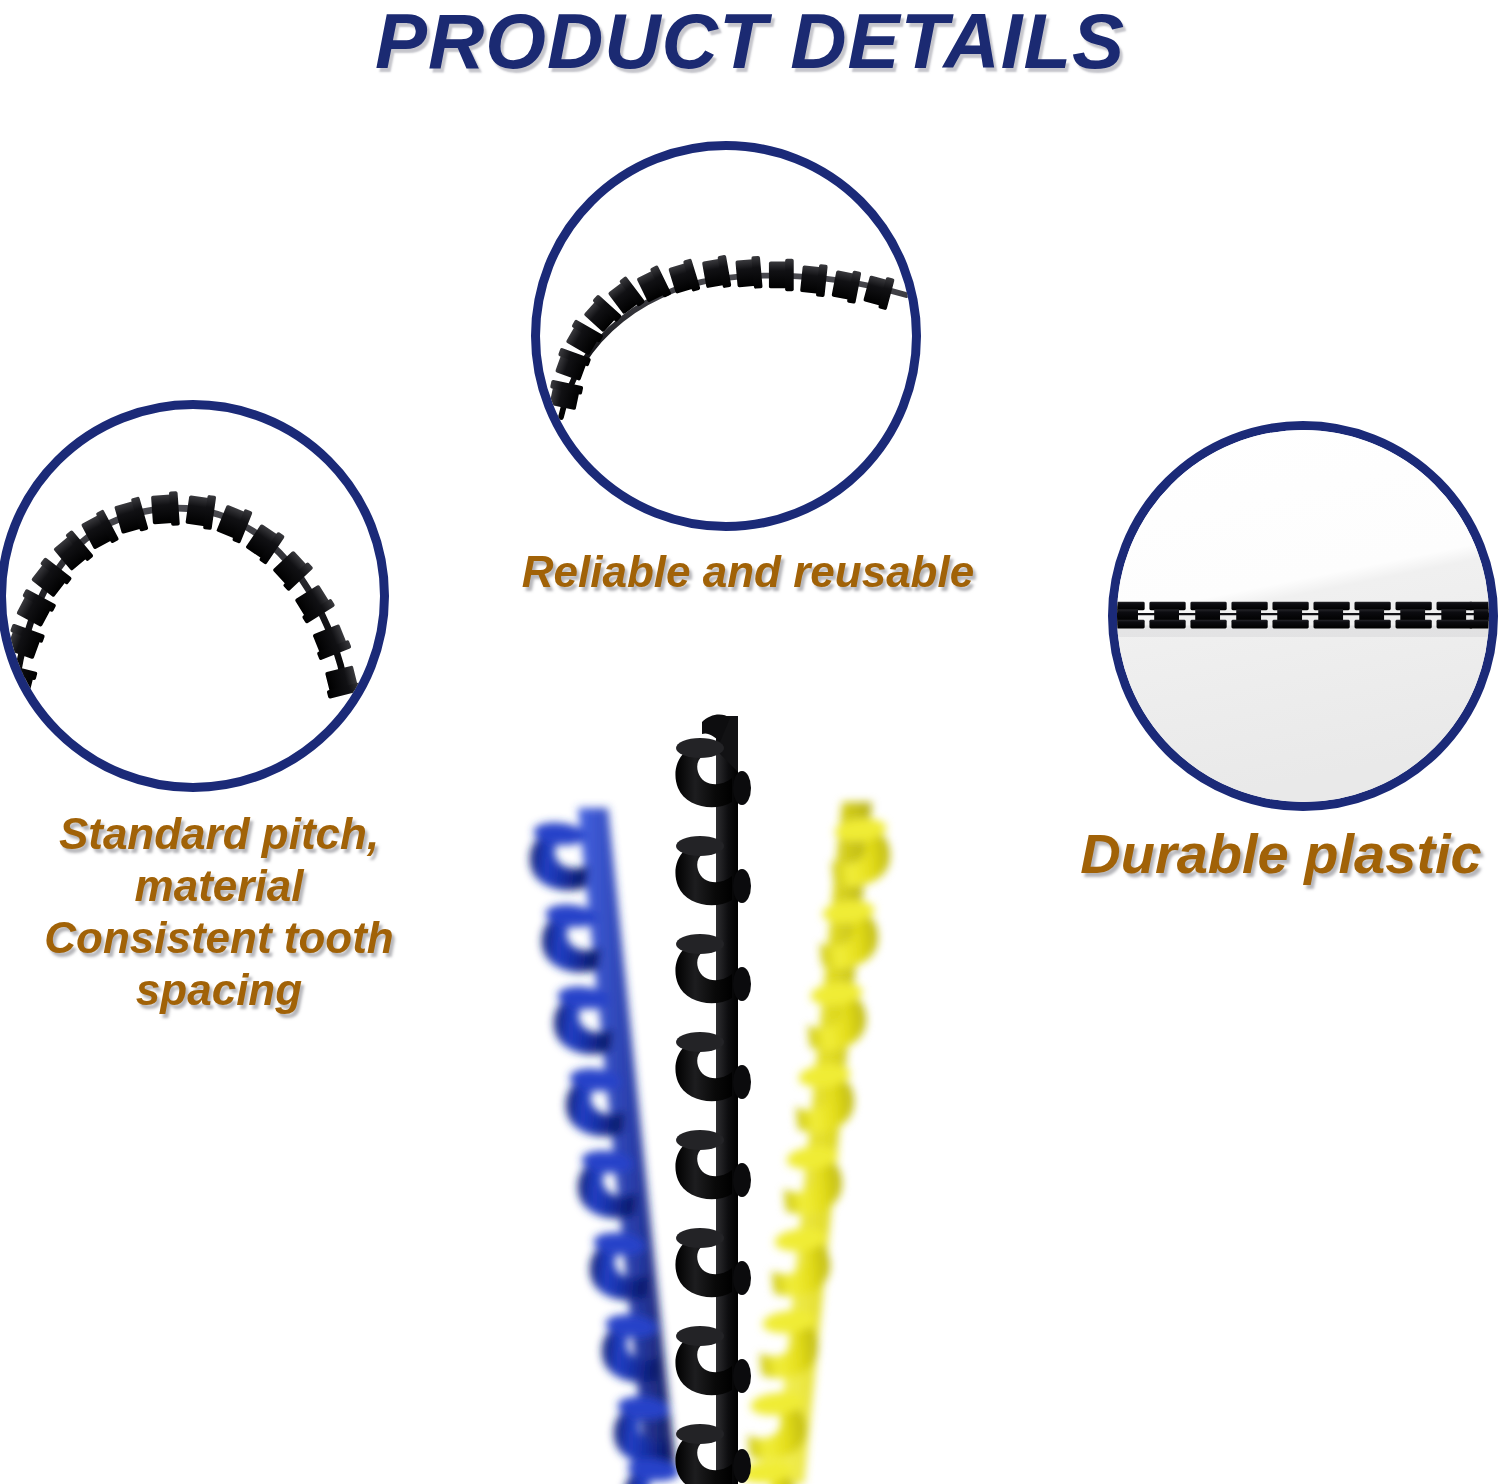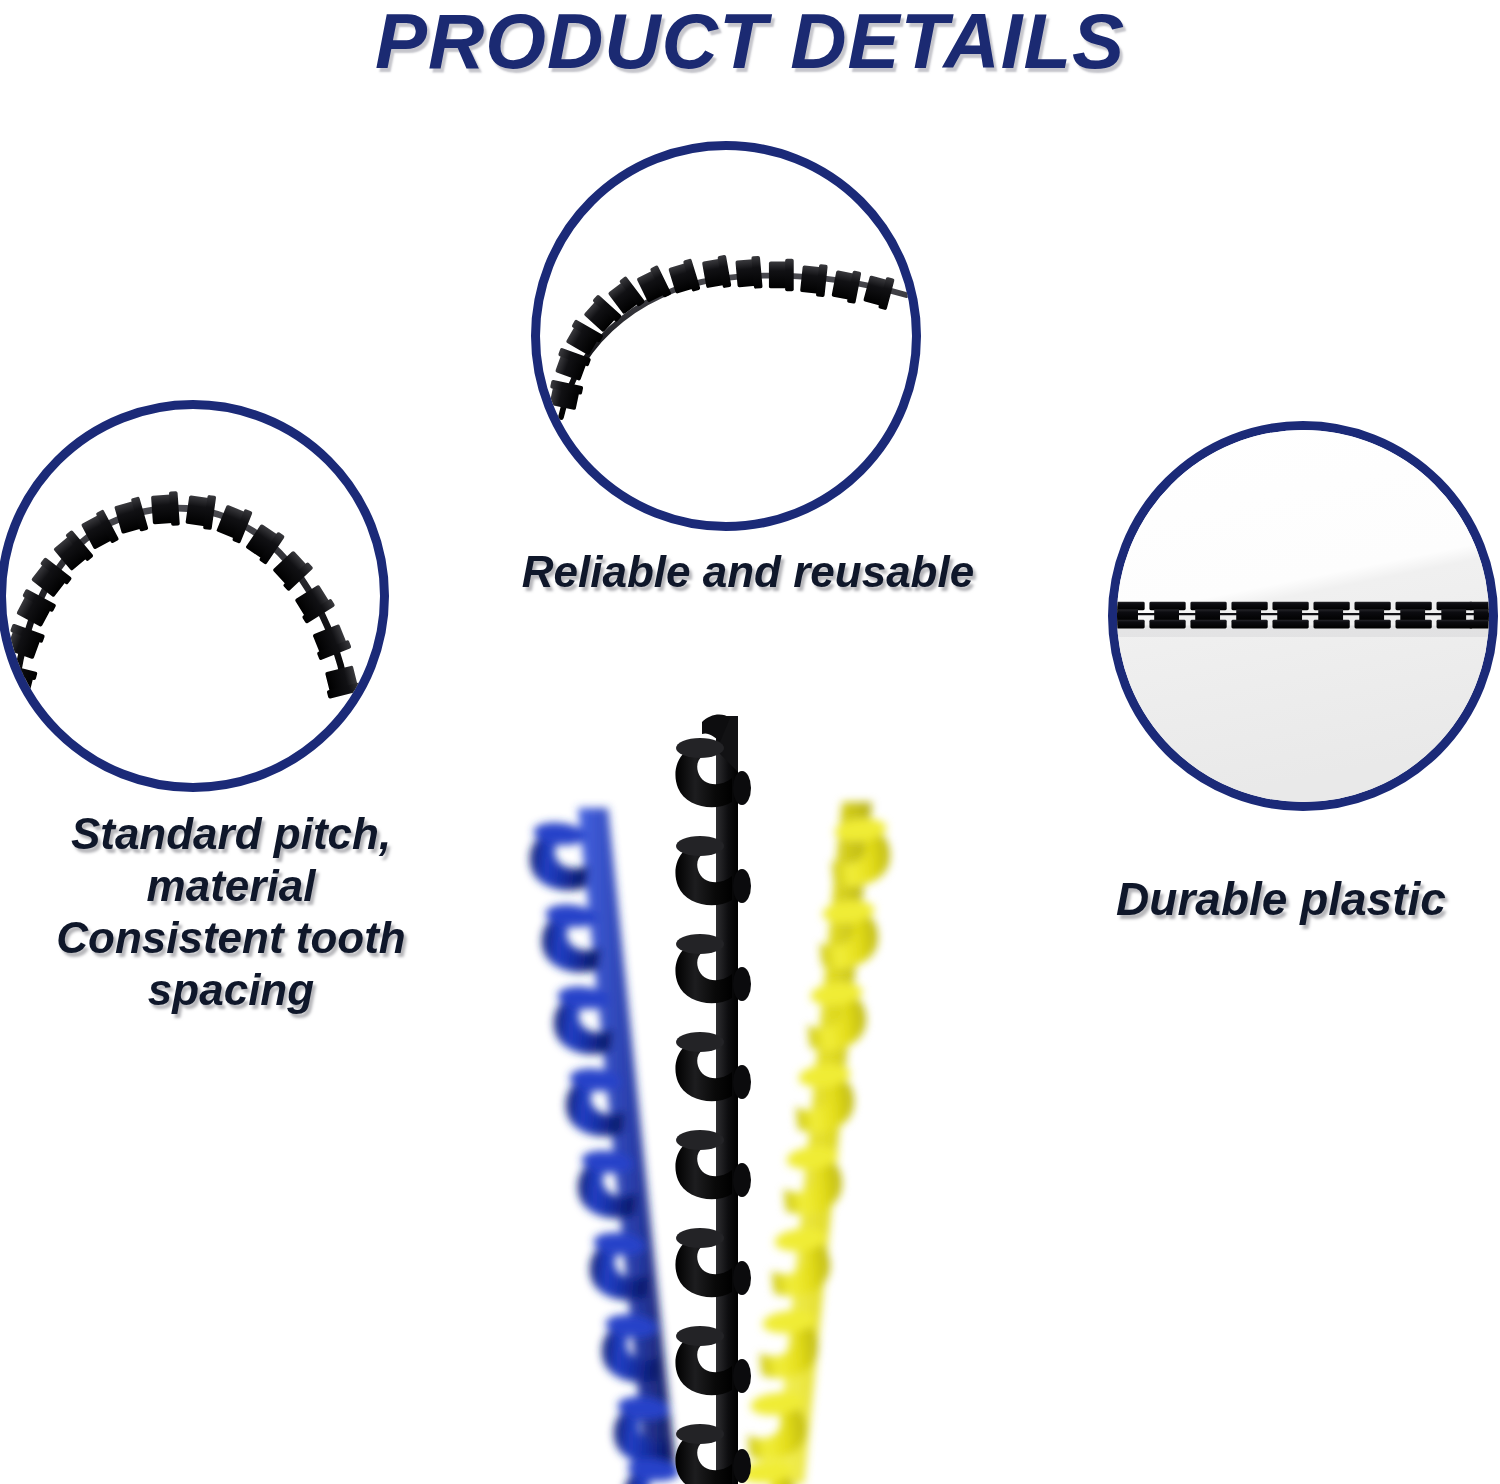--- a/index.html
+++ b/index.html
@@ -58,28 +58,28 @@
   }
 
   .callout svg { display: block; width: 100%; height: 100%; }
 
   
   .caption {
     position: absolute;
     font-family: "Liberation Sans", sans-serif;
     font-weight: bold;
     font-style: italic;
-    color: #0f172a;
+    color: #a16207;
     text-align: center;
     line-height: 1.18;
     text-shadow: 3px 4px 3px rgba(120,120,128,0.55);
   }
-  .caption-left   { left: 16px;    top: 808px; width: 430px; font-size: 44px; }
+  .caption-left   { left: 4px;    top: 808px; width: 430px; font-size: 44px; }
   .caption-center { left: 448px;  top: 546px; width: 600px; font-size: 44px; }
-  .caption-right  { left: 1062px; top: 872px; width: 438px; font-size: 46px; }
+  .caption-right  { left: 1062px; top: 821px; width: 438px; font-size: 56px; }
 
   
   .combs {
     position: absolute;
     left: 470px;
     top: 680px;
     width: 480px;
     height: 804px;
   }
   .combs svg { display: block; width: 100%; height: 100%; }

